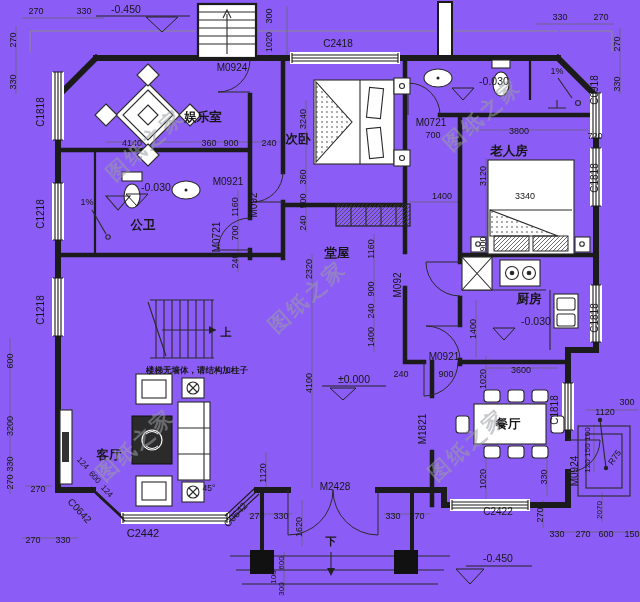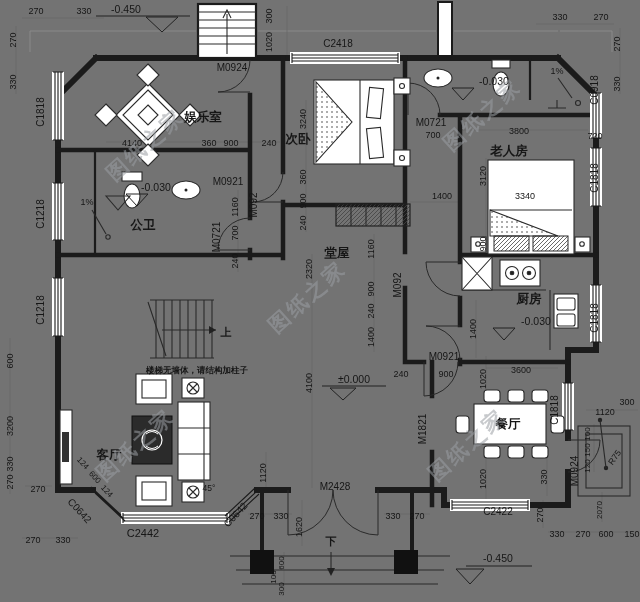--- a/index.html
+++ b/index.html
@@ -1,16 +1,16 @@
 <!DOCTYPE html>
 <html><head>
 <meta charset="utf-8">
 <style>
   html,body{margin:0;padding:0;background:#e8e8e8;}
-  .canvas{width:640px;height:602px;background:#737373;position:relative;overflow:hidden;
+  .canvas{width:640px;height:602px;background:#8b5cf6;position:relative;overflow:hidden;
           font-family:"Liberation Sans", sans-serif;}
   svg{display:block}
   .wall{stroke:#1b1b1b;stroke-width:6;fill:none;stroke-linecap:square}
   .pwallw{stroke:#1b1b1b;stroke-width:4;fill:none;stroke-linecap:square}
   .iwall{stroke:#1b1b1b;stroke-width:4.5;fill:none;stroke-linecap:square}
   .pwall{stroke:#1b1b1b;stroke-width:2.2;fill:none}
   .thin{stroke:#2a2a2a;stroke-width:1.1;fill:none}
   .furn{stroke:#2a2a2a;stroke-width:1.1;fill:#ffffff}
   .furnf{stroke:#2a2a2a;stroke-width:1.1}
   .arc{stroke:#2a2a2a;stroke-width:1;fill:none}

